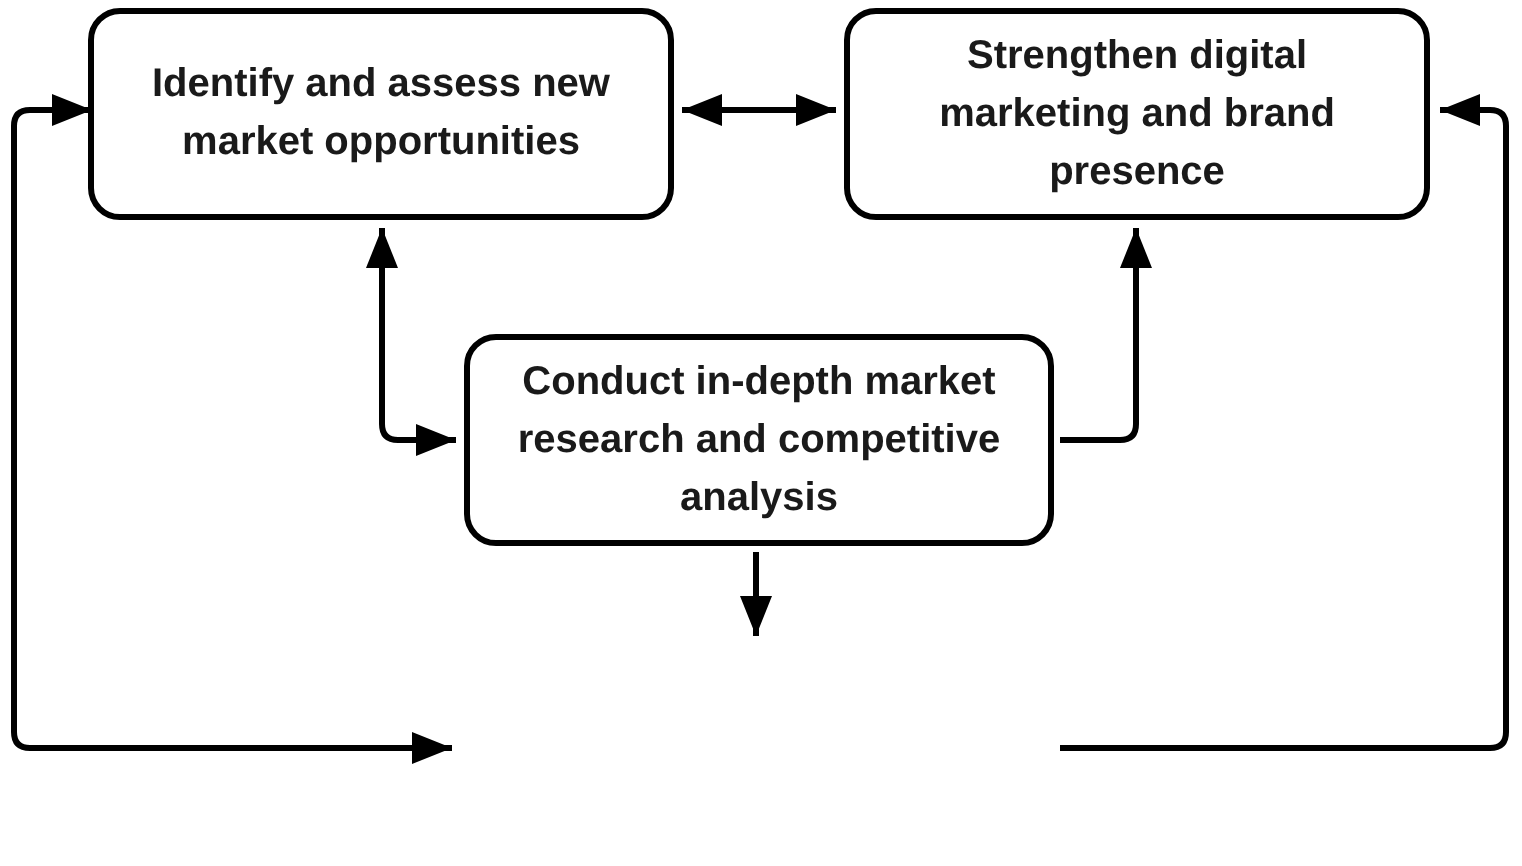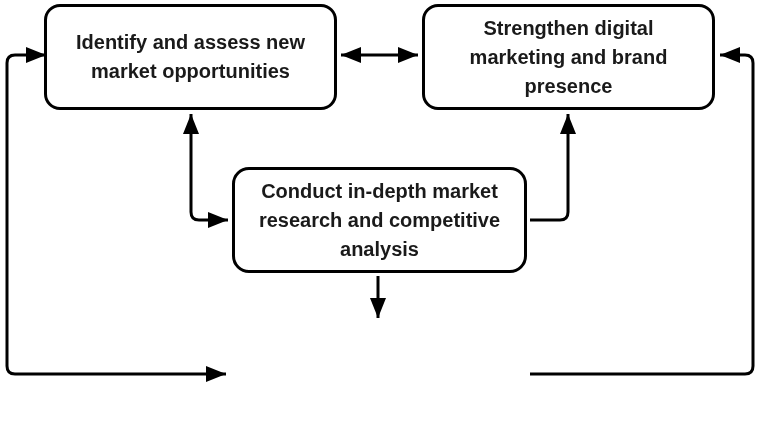--- a/index.html
+++ b/index.html
@@ -43,21 +43,21 @@
     font-size: 20px;
     line-height: 29px;
     font-weight: 600;
     padding: 0 6px;
   }
   .node .label {
     white-space: pre-line;
   }
   .node-identify   { left: 44px;  top: 4px;   width: 293px; height: 106px; }
   .node-strengthen { left: 422px; top: 4px;   width: 293px; height: 106px; }
-  .node-research   { left: 232px; top: 167px; width: 295px; height: 106px; border-radius: 17px; }
+  .node-research   { left: 232px; top: 167px; width: 295px; height: 106px; }
   .node-develop    { left: 230px; top: 322px; width: 297px; height: 103px; }
 </style>
 </head>
 <body>
 
 <div class="canvas">
 
   <svg class="edges" viewBox="0 0 761 433" xmlns="http://www.w3.org/2000/svg">
     <defs>
       <marker id="ah" viewBox="0 0 10 8" refX="10" refY="4" markerWidth="20" markerHeight="16" markerUnits="userSpaceOnUse" orient="auto-start-reverse">

